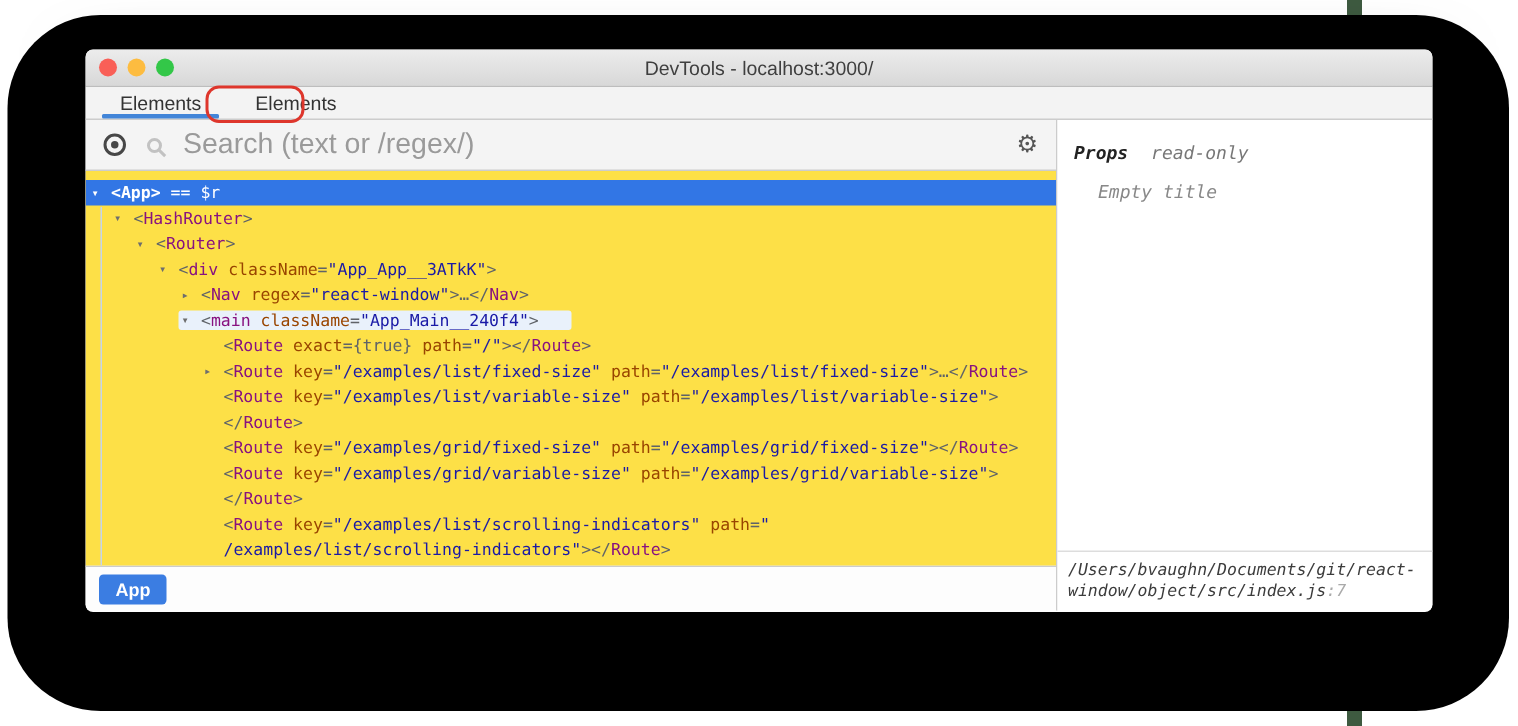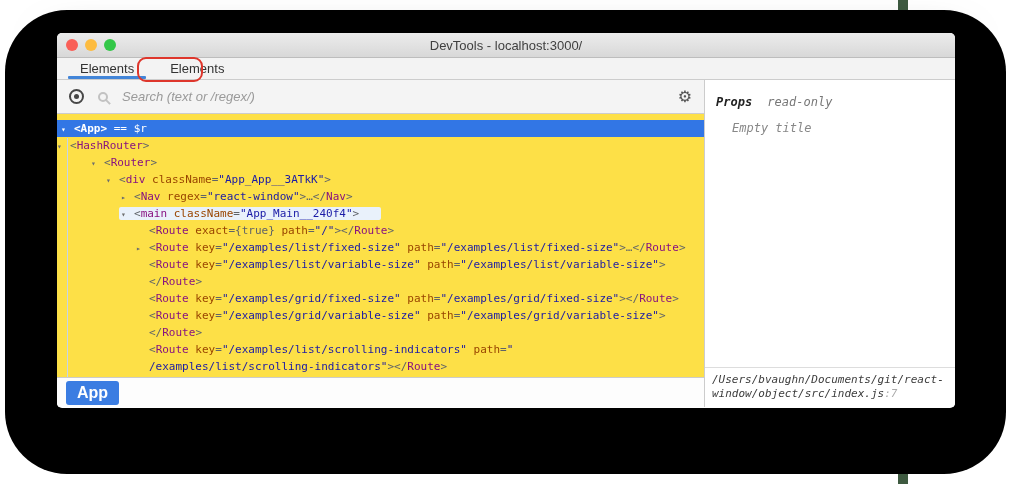--- a/index.html
+++ b/index.html
@@ -44,41 +44,41 @@
                display:flex; align-items:center; padding:0 12px; gap:14px; }
   .inspect-icon { width:15px; height:15px; border:2px solid #474747; border-radius:50%;
                   position:relative; flex:0 0 auto; }
   .inspect-icon::after { content:""; position:absolute; left:50%; top:50%; width:5px; height:5px;
                          margin:-2.5px 0 0 -2.5px; background:#474747; border-radius:50%; }
   .mag-icon { width:10px; height:10px; border:2px solid #c2c2c2; border-radius:50%;
               position:relative; flex:0 0 auto; }
   .mag-icon::after { content:""; position:absolute; width:6px; height:2px; background:#c2c2c2;
                      right:-5px; bottom:-3px; transform:rotate(45deg); }
   .search-input { flex:1; border:none; background:transparent; outline:none;
-                  font-size:13px; color:#6d28d9; font-family:"Liberation Sans",sans-serif;font-style:italic; }
+                  font-size:19px; color:#6d28d9; font-family:"Liberation Sans",sans-serif; }
   .search-input::placeholder { color:#9a9a9a; }
   .gear-icon { font-size:16px; color:#555; line-height:1; cursor:default; }
 
   
   .tree { position:relative; flex:1; background:#fde047; overflow:hidden; padding-top:6px;
           font-family:"DejaVu Sans Mono", monospace; font-size:11px; }
   .guide-line { position:absolute; left:10px; top:24px; bottom:0; width:1px; background:#c5d4ea; }
   .tree-row { position:relative; height:17px; line-height:17px; white-space:nowrap; }
   .arrow { display:inline-block; width:13px; font-size:8px; color:#6e6e6e; text-align:left;
            vertical-align:middle; }
   .seg-p { color:#5f6368; } .seg-t { color:#881280; } .seg-a { color:#994500; } .seg-v { color:#1a1aa6; }
   .b { font-weight:bold; }
   .tree-row.selected { background:#3276e5; }
   .tree-row.selected span { color:#ffffff; }
   .tree-row.hover .row-inner { background:#e9f1fb; border-radius:2px; padding:0 22px 0 2px; margin-left:-2px; }
 
   
   .breadcrumbbar { height:30px; border-top:1px solid #cccccc; background:#fdfdfd;
                    display:flex; align-items:center; padding-left:9px; }
-  .crumb-badge { background:#3b7de2; color:#fff; font-size:16px; font-weight:bold;
+  .crumb-badge { background:#3b7de2; color:#fff; font-size:12px; font-weight:bold;
                  padding:3px 11px; border-radius:3px; }
 
   
   .props-header { padding:15px 0 0 11px; font-family:"DejaVu Sans Mono", monospace; font-size:12px; color:#333; }
   .props-header .hdr { font-weight:bold; color:#222; }
   .props-header .ro { color:#777; margin-left:8px; }
   .props-empty { padding:12px 0 0 27px; font-family:"DejaVu Sans Mono", monospace; font-size:12px; color:#888; }
   .source-block { position:absolute; left:0; right:0; bottom:0; border-top:1px solid #ddd;
                   padding:5px 8px 6px 7px; font-family:"DejaVu Sans Mono", monospace;
                   font-size:11px; line-height:14px; color:#3c3c3c; }
@@ -114,21 +114,21 @@
         <div class="searchbar">
           <span class="inspect-icon"></span>
           <span class="mag-icon"></span>
           <input class="search-input" type="text" placeholder="Search (text or /regex/)" style="">
           <span class="gear-icon">⚙</span>
         </div>
 
         <div class="tree" id="tree">
           <div class="guide-line"></div>
         <div class="tree-row selected" style="padding-left: 4px;"><span class="row-inner"><span class="arrow">▾</span><span class="seg-t b">&lt;App&gt;</span><span class="seg-p"> == </span><span class="seg-p">$r</span></span></div>
-            <div class="tree-row" style=""><span class="row-inner"><span class="arrow">▾</span><span class="seg-p">&lt;</span><span class="seg-t">HashRouter</span><span class="seg-p">&gt;</span></span></div>
+            <div class="tree-row" style="padding-left: 19px;"><span class="row-inner"><span class="arrow">▾</span><span class="seg-p">&lt;</span><span class="seg-t">HashRouter</span><span class="seg-p">&gt;</span></span></div>
             <div class="tree-row" style="padding-left: 34px;"><span class="row-inner"><span class="arrow">▾</span><span class="seg-p">&lt;</span><span class="seg-t">Router</span><span class="seg-p">&gt;</span></span></div>
             <div class="tree-row" style="padding-left: 49px;"><span class="row-inner"><span class="arrow">▾</span><span class="seg-p">&lt;</span><span class="seg-t">div</span><span class="seg-a"> className</span><span class="seg-p">=</span><span class="seg-v">"App_App__3ATkK"</span><span class="seg-p">&gt;</span></span></div>
             <div class="tree-row" style="padding-left: 64px;"><span class="row-inner"><span class="arrow">▸</span><span class="seg-p">&lt;</span><span class="seg-t">Nav</span><span class="seg-a"> regex</span><span class="seg-p">=</span><span class="seg-v">"react-window"</span><span class="seg-p">&gt;…&lt;/</span><span class="seg-t">Nav</span><span class="seg-p">&gt;</span></span></div>
             <div class="tree-row hover" style="padding-left: 64px;"><span class="row-inner"><span class="arrow">▾</span><span class="seg-p">&lt;</span><span class="seg-t">main</span><span class="seg-a"> className</span><span class="seg-p">=</span><span class="seg-v">"App_Main__240f4"</span><span class="seg-p">&gt;</span></span></div>
             <div class="tree-row" style="padding-left: 79px;"><span class="row-inner"><span class="arrow"></span><span class="seg-p">&lt;</span><span class="seg-t">Route</span><span class="seg-a"> exact</span><span class="seg-p">={true}</span><span class="seg-a"> path</span><span class="seg-p">=</span><span class="seg-v">"/"</span><span class="seg-p">&gt;&lt;/</span><span class="seg-t">Route</span><span class="seg-p">&gt;</span></span></div>
             <div class="tree-row" style="padding-left: 79px;"><span class="row-inner"><span class="arrow">▸</span><span class="seg-p">&lt;</span><span class="seg-t">Route</span><span class="seg-a"> key</span><span class="seg-p">=</span><span class="seg-v">"/examples/list/fixed-size"</span><span class="seg-a"> path</span><span class="seg-p">=</span><span class="seg-v">"/examples/list/fixed-size"</span><span class="seg-p">&gt;…&lt;/</span><span class="seg-t">Route</span><span class="seg-p">&gt;</span></span></div>
             <div class="tree-row" style="padding-left: 79px;"><span class="row-inner"><span class="arrow"></span><span class="seg-p">&lt;</span><span class="seg-t">Route</span><span class="seg-a"> key</span><span class="seg-p">=</span><span class="seg-v">"/examples/list/variable-size"</span><span class="seg-a"> path</span><span class="seg-p">=</span><span class="seg-v">"/examples/list/variable-size"</span><span class="seg-p">&gt;</span></span></div>
             <div class="tree-row" style="padding-left: 79px;"><span class="row-inner"><span class="arrow"></span><span class="seg-p">&lt;/</span><span class="seg-t">Route</span><span class="seg-p">&gt;</span></span></div>
             <div class="tree-row" style="padding-left: 79px;"><span class="row-inner"><span class="arrow"></span><span class="seg-p">&lt;</span><span class="seg-t">Route</span><span class="seg-a"> key</span><span class="seg-p">=</span><span class="seg-v">"/examples/grid/fixed-size"</span><span class="seg-a"> path</span><span class="seg-p">=</span><span class="seg-v">"/examples/grid/fixed-size"</span><span class="seg-p">&gt;&lt;/</span><span class="seg-t">Route</span><span class="seg-p">&gt;</span></span></div>
             <div class="tree-row" style="padding-left: 79px;"><span class="row-inner"><span class="arrow"></span><span class="seg-p">&lt;</span><span class="seg-t">Route</span><span class="seg-a"> key</span><span class="seg-p">=</span><span class="seg-v">"/examples/grid/variable-size"</span><span class="seg-a"> path</span><span class="seg-p">=</span><span class="seg-v">"/examples/grid/variable-size"</span><span class="seg-p">&gt;</span></span></div>

